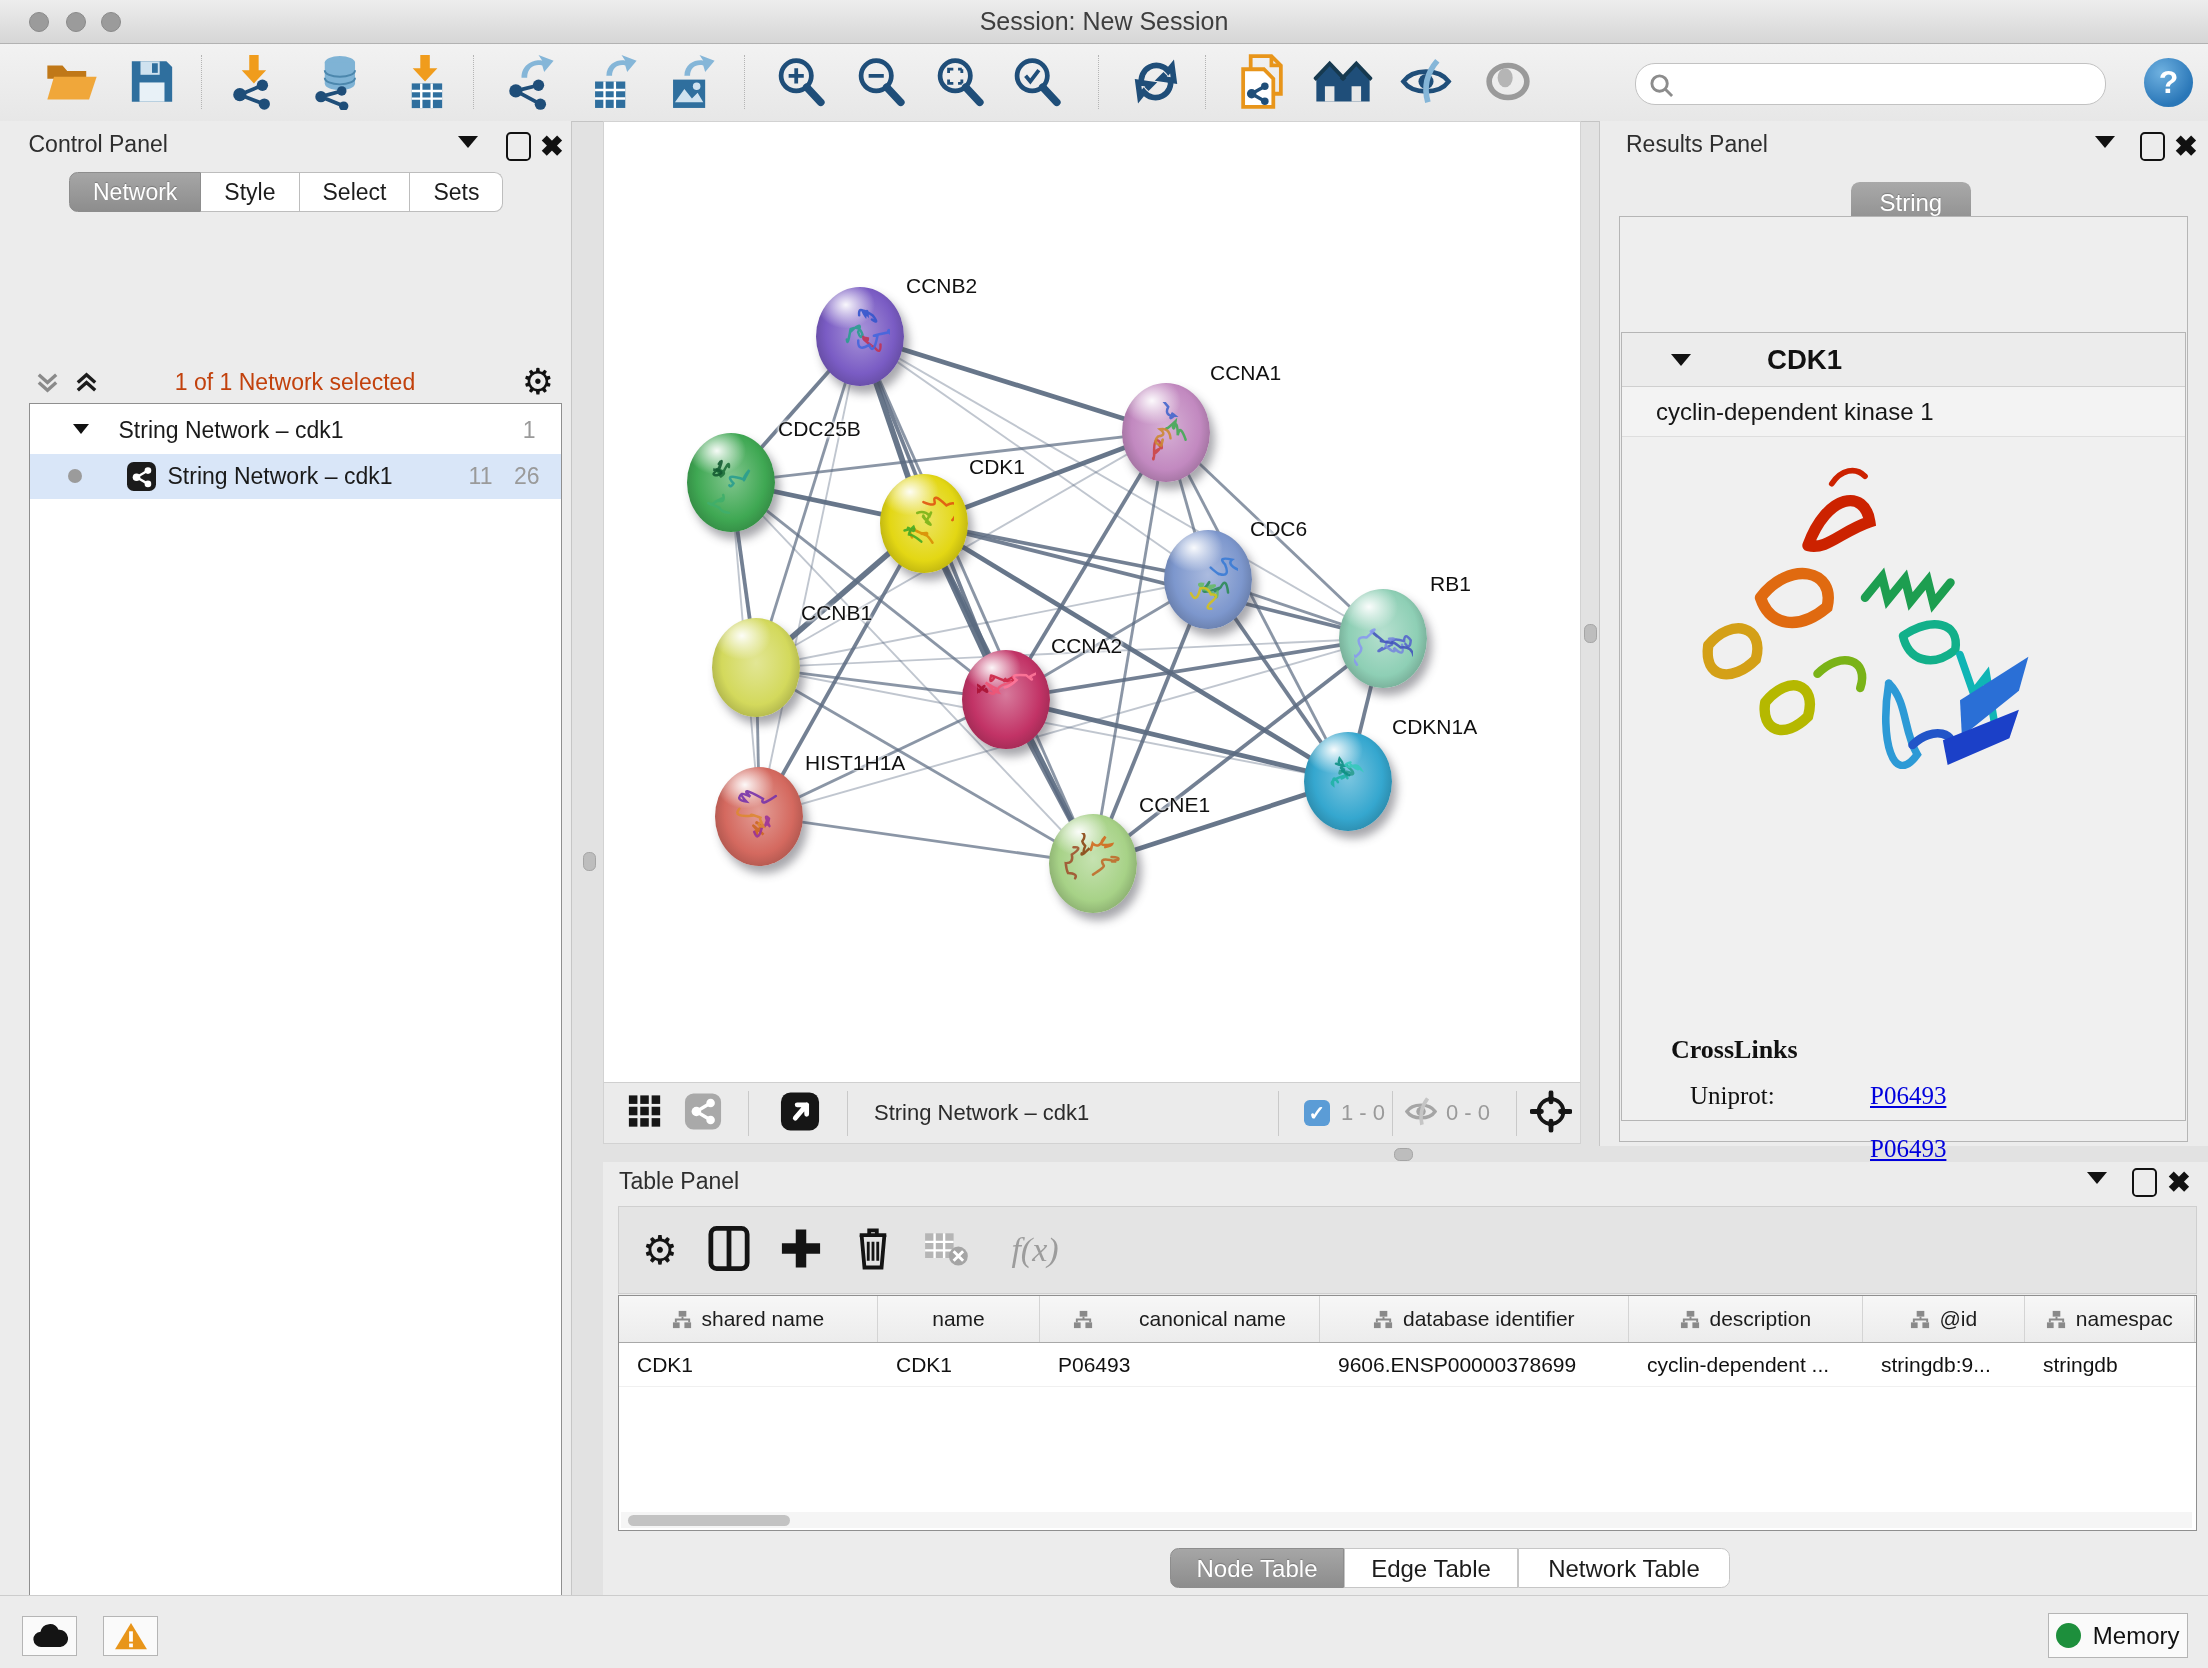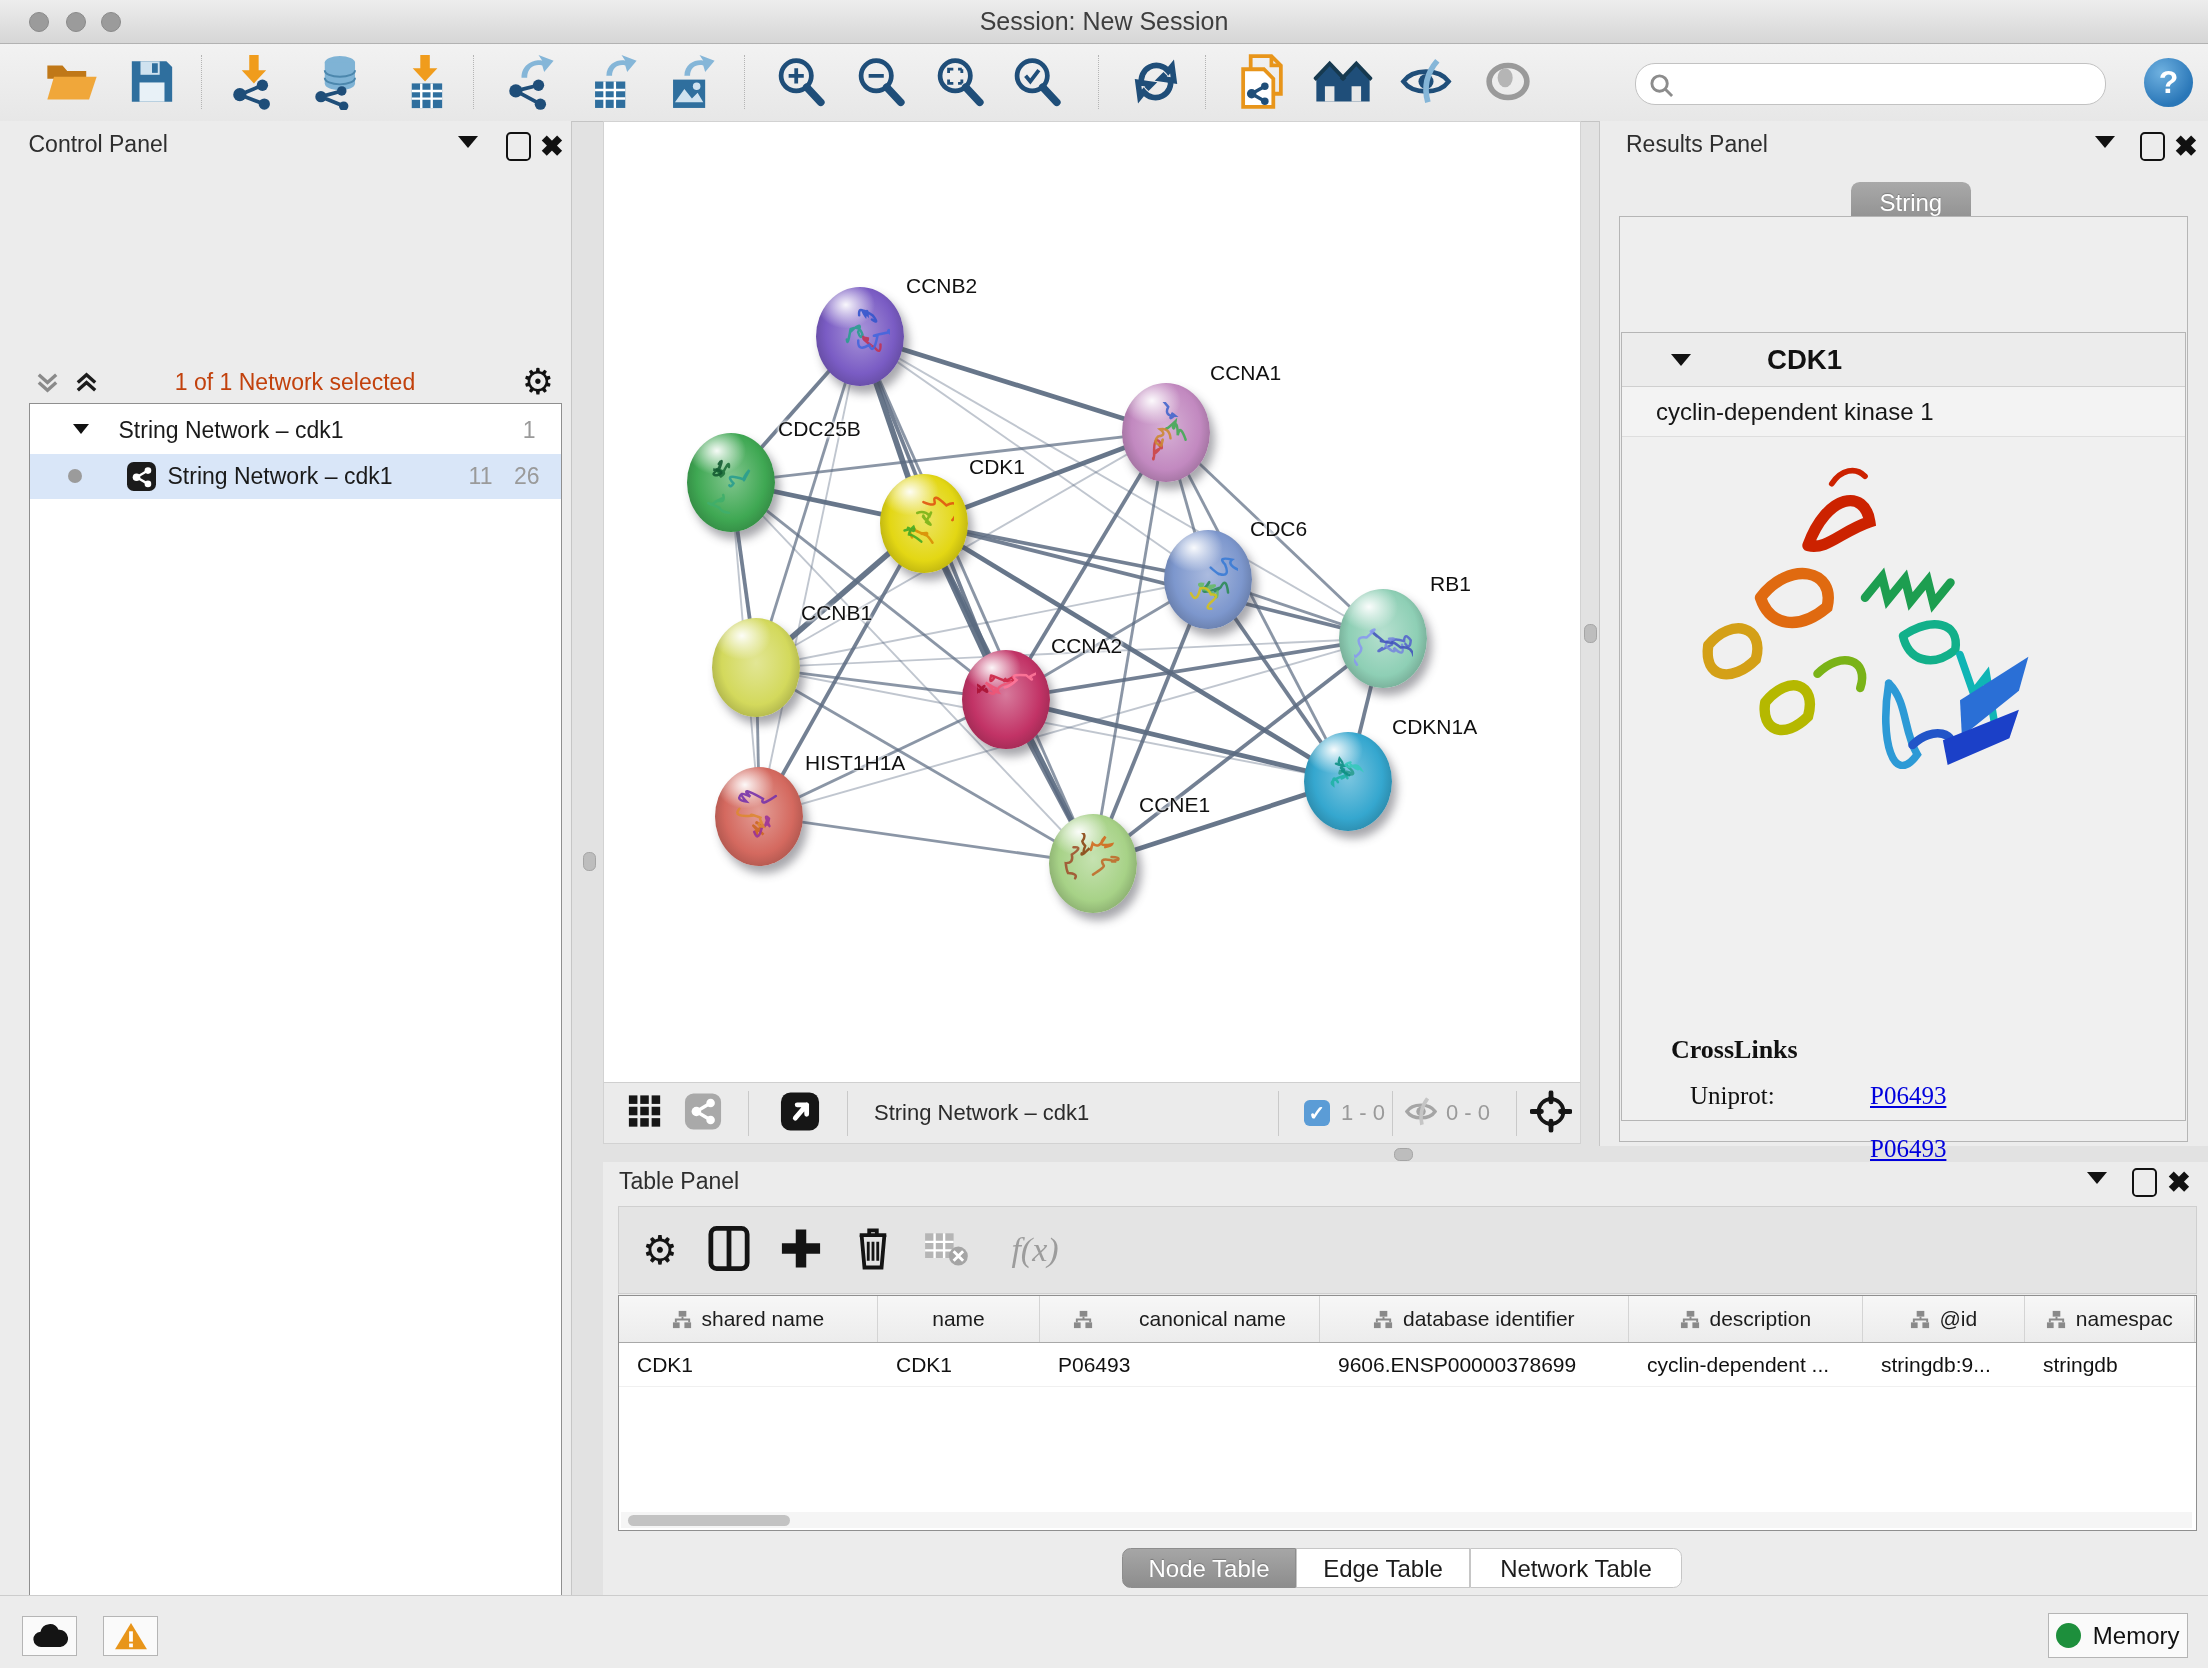--- a/index.html
+++ b/index.html
@@ -110,21 +110,21 @@
   .thead{display:flex;height:46px;background:linear-gradient(#f7f7f7,#ececec);border-bottom:1px solid #a8a8a8;}
   .th{display:flex;align-items:center;justify-content:center;gap:8.6px;font-size:21px;color:#1c1c1c;
     border-right:1px solid #d4d4d4;box-sizing:border-box;overflow:hidden;white-space:nowrap;flex:none;}
   .trow{display:flex;height:43px;border-bottom:1px solid #f0f0f0;}
   .td{font-size:21px;color:#111;line-height:43px;padding-left:18px;box-sizing:border-box;
     overflow:hidden;white-space:nowrap;flex:none;}
   .hscroll{position:absolute;left:1.9px;bottom:1.9px;width:1571px;height:16px;background:#f5f5f5;}
   .hthumb{position:absolute;left:7.6px;top:2.9px;width:162px;height:10.5px;border-radius:5.7px;background:#c3c3c3;}
   .bottom-tabs{position:absolute;left:0;top:369px;width:100%;height:64px;}
   .btab{position:absolute;top:17px;height:40px;line-height:40px;text-align:center;font-size:24px;color:#1c1c1c;
-    background:#fff;border:1px solid #c6c6c6;box-sizing:border-box;}
+    background:#fff;border:1px solid #c6c6c6;box-sizing:border-box;margin-left:48px;}
   .btab.active{background:linear-gradient(#a6a6a6,#8d8d8d);color:#fff;border-color:#8d8d8d;
     text-shadow:0 -1px 1px rgba(0,0,0,.25);border-radius:8.6px 0 0 8.6px;}
   .btab.last{border-radius:0 8.6px 8.6px 0;}
 
   
   .statusbar{position:absolute;left:0;top:1595px;width:2208px;height:73px;background:#ececec;
     border-top:1px solid #cccccc;}
   .sb-btn{position:absolute;top:20px;width:55px;height:40px;background:#fafafa;border:1.9px solid #b5b5b5;
     display:flex;align-items:center;justify-content:center;box-sizing:border-box;}
   .memory-btn{position:absolute;left:2048px;top:17px;width:140px;height:45px;background:#fafafa;
@@ -272,20 +272,26 @@
         </svg>
     </div>
     <div class="helpbtn"><span>?</span></div>
   </div>
 
   <div class="control-panel">
     <div class="cp-title panel-title">Control Panel</div>
     <div class="ph-btn" style="left:458px;top:13.3px"><span class="tri-down"></span></div>
     <div class="ph-btn" style="left:506px;top:11.4px"><span class="float-sq"></span></div>
     <div class="ph-btn" style="left:540px;top:13.3px"><span class="close-x">✖</span></div>
+    <div class="tabs-row" style="left:69px;top:51px" id="cp-tabs">
+        <div class="tab active">Network</div>
+        <div class="tab">Style</div>
+        <div class="tab">Select</div>
+        <div class="tab">Sets</div>
+      </div>
     <div class="sel-bar">
       <span style="position:absolute;left:5.7px;top:7.6px">
         <svg width="27" height="27" viewBox="0 0 28 28">
             <path d="M5 6 l9 8 9-8 M5 14 l9 8 9-8" stroke="#8a8a8a" stroke-width="3.5" fill="none"></path>
           </svg></span>
       <span style="position:absolute;left:44px;top:7.6px">
         <svg width="27" height="27" viewBox="0 0 28 28">
             <path d="M5 22 l9-8 9 8 M5 14 l9-8 9 8" stroke="#1c1c1c" stroke-width="3.5" fill="none"></path>
           </svg></span>
       <div class="sel-status">1 of 1 Network selected</div>

